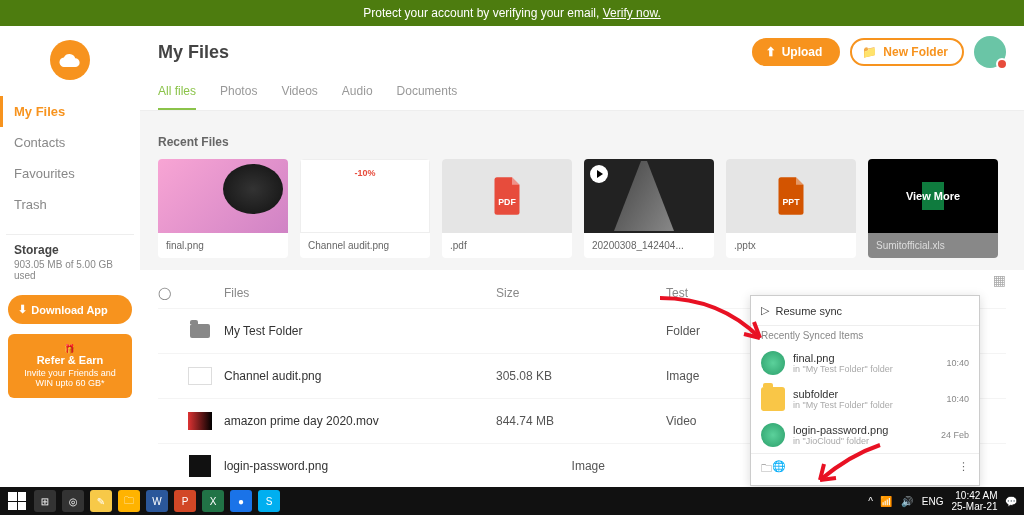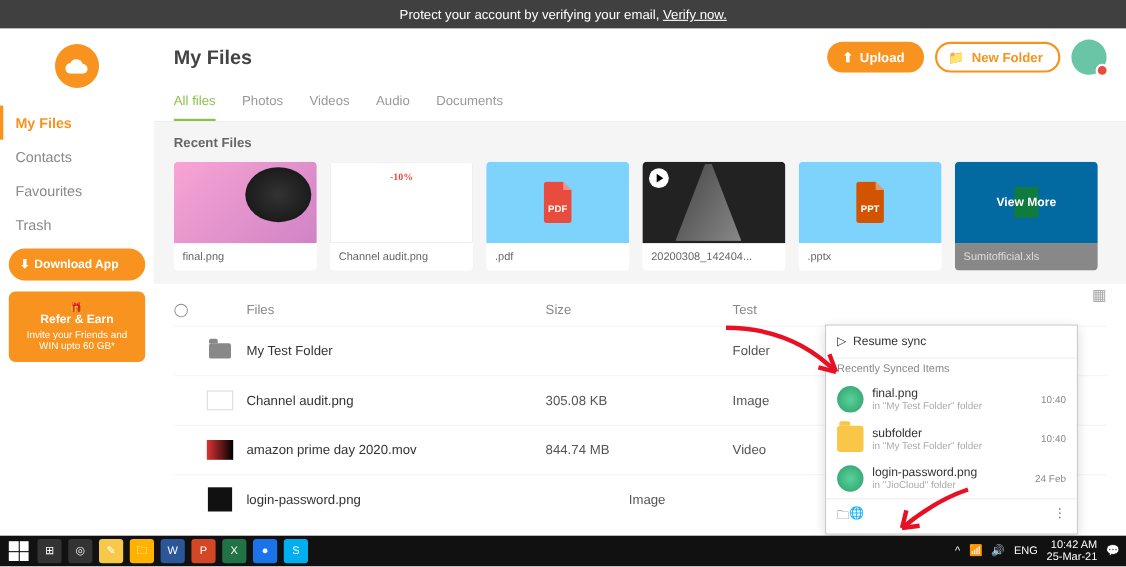--- a/index.html
+++ b/index.html
@@ -1,18 +1,18 @@
 <!DOCTYPE html>
 <html><head>
 <meta charset="utf-8">
 <style>
 * { margin: 0; padding: 0; box-sizing: border-box; font-family: Arial, sans-serif; }
 body { width: 1024px; height: 515px; overflow: hidden; background: #fff; position: relative; }
 
-.banner { background: #404040; color: #fff; text-align: center; padding: 6px; font-size: 12px; font-weight: 500; }
+.banner { background: #4d7c0f; color: #fff; text-align: center; padding: 6px; font-size: 12px; font-weight: 500; }
 .banner a { color: #fff; text-decoration: underline; }
 
 .layout { display: flex; height: 462px; }
 
 .sidebar { width: 140px; background: #fff; display: flex; flex-direction: column; padding: 8px 6px; }
 .logo { width: 40px; height: 40px; border-radius: 50%; background: #f7931e; display: flex; align-items: center; justify-content: center; margin: 6px auto 16px; }
 .logo svg { fill: #fff; }
 .nav-item { padding: 8px 8px; font-size: 13px; color: #888; cursor: pointer; }
 .nav-item.active { color: #f7931e; font-weight: 600; border-left: 3px solid #f7931e; margin-left: -6px; padding-left: 11px; }
 .storage { margin-top: 14px; padding: 8px; font-size: 10px; color: #888; border-top: 1px solid #eee; }
@@ -28,35 +28,35 @@
 .upload-btn { background: #f7931e; color: #fff; border: none; border-radius: 18px; padding: 7px 18px 7px 14px; font-size: 12px; font-weight: 600; cursor: pointer; display: flex; align-items: center; gap: 6px; }
 .newfolder-btn { background: #fff; color: #f7931e; border: 2px solid #f7931e; border-radius: 18px; padding: 5px 14px 5px 10px; font-size: 12px; font-weight: 600; cursor: pointer; display: flex; align-items: center; gap: 6px; }
 .avatar { width: 32px; height: 32px; border-radius: 50%; background: #6ac5a6; position: relative; cursor: pointer; }
 .avatar-badge { position: absolute; bottom: -2px; right: -2px; width: 12px; height: 12px; background: #e74c3c; color: #fff; border-radius: 50%; border: 2px solid #fff; }
 
 .tabs { display: flex; gap: 24px; padding: 6px 18px 0; border-bottom: 1px solid #eee; }
 .tab { font-size: 12px; color: #999; padding: 6px 0 10px; cursor: pointer; }
 .tab.active { color: #8bc34a; border-bottom: 2px solid #8bc34a; }
 
 .recent { background: #f5f5f5; padding: 12px 18px; }
-.recent-title { font-size: 12px; font-weight: 600; color: #666; margin-bottom: 10px; }
+.recent-title { font-size: 12px; font-weight: 600; color: #666; margin-bottom: 10px; margin-top: 12px; }
 .recent-row { display: flex; gap: 12px; }
 .recent-card { width: 130px; background: #fff; border-radius: 4px; overflow: hidden; cursor: pointer; }
-.recent-thumb { height: 74px; background: #7dd3fc; display: flex; align-items: center; justify-content: center; position: relative; }
+.recent-thumb { height: 74px; background: #e5e5e5; display: flex; align-items: center; justify-content: center; position: relative; }
 .recent-label { font-size: 10px; color: #666; padding: 7px 8px; white-space: nowrap; overflow: hidden; text-overflow: ellipsis; }
 .thumb-pink { background: linear-gradient(135deg, #f8a5d4, #d083c5); }
 .thumb-pink::after { content: ""; position: absolute; width: 60px; height: 50px; background: radial-gradient(#333, #111); border-radius: 50%; top: 5px; right: 5px; }
 .thumb-white { background: #fff; border: 1px solid #eee; }
-.thumb-white .bar { position: absolute; top: 8px; width: 100%; text-align:center; font-size: 9px; color: #e74c3c; font-weight: bold; font-family: Liberation Serif, serif;}
+.thumb-white .bar { position: absolute; top: 8px; width: 100%; text-align:center; font-size: 9px; color: #e74c3c; font-weight: bold;}
 .thumb-pdf svg, .thumb-ppt svg { width: 30px; height: 38px; }
 .thumb-video { background: #222; }
 .thumb-video::after { content: ""; position: absolute; width: 60px; height: 70px; background: linear-gradient(120deg, #444, #888); left: 30px; top: 2px; clip-path: polygon(45% 0, 55% 0, 100% 100%, 0 100%); }
 .play-badge { position: absolute; top: 6px; left: 6px; width: 18px; height: 18px; background: #fff; border-radius: 50%; display: flex; align-items: center; justify-content: center; }
 .play-badge::after { content: ""; border-left: 6px solid #000; border-top: 4px solid transparent; border-bottom: 4px solid transparent; margin-left: 1px; }
-.thumb-more { background: #0369a1; }
+.thumb-more { background: #000000; }
 .thumb-more .sheet-icon { width: 22px; height: 28px; background: #0f7b3e; }
 .thumb-more .more-label { position: absolute; color: #fff; font-size: 11px; font-weight: 600; }
 .recent-card.more .recent-label { background: #888; color: #ddd; }
 
 .file-list { padding: 8px 18px; position: relative; }
 .view-toggle { position: absolute; right: 18px; top: 2px; font-size: 14px; color: #aaa; cursor: pointer; }
 .list-header { display: flex; align-items: center; padding: 8px 0; font-size: 12px; color: #888; }
 .col-check { width: 30px; }
 .col-icon { width: 36px; }
 .col-name { flex: 1.6; }
@@ -107,20 +107,24 @@
   <aside class="sidebar">
     <div class="logo">
       <svg width="22" height="14" viewBox="0 0 24 16">
           <path d="M6 16h12a5 5 0 0 0 0-10 7 7 0 0 0-13-1A5 5 0 0 0 6 16z"></path>
         </svg>
     </div>
     <div class="nav-item active">My Files</div>
     <div class="nav-item">Contacts</div>
     <div class="nav-item">Favourites</div>
     <div class="nav-item">Trash</div>
+    <div class="storage">
+      <div class="storage-title">Storage</div>
+      <div>903.05 MB of 5.00 GB used</div>
+    </div>
     <button class="download-btn">
       <span>⬇</span>
       <span>Download App</span>
     </button>
     <div class="refer-box">
       <div>🎁</div>
       <div class="refer-title">Refer &amp; Earn</div>
       <div>Invite your Friends and WIN upto 60 GB*</div>
     </div>
   </aside>

